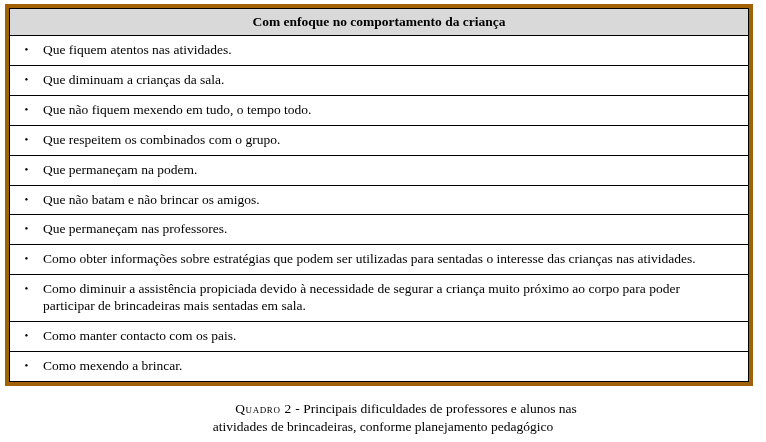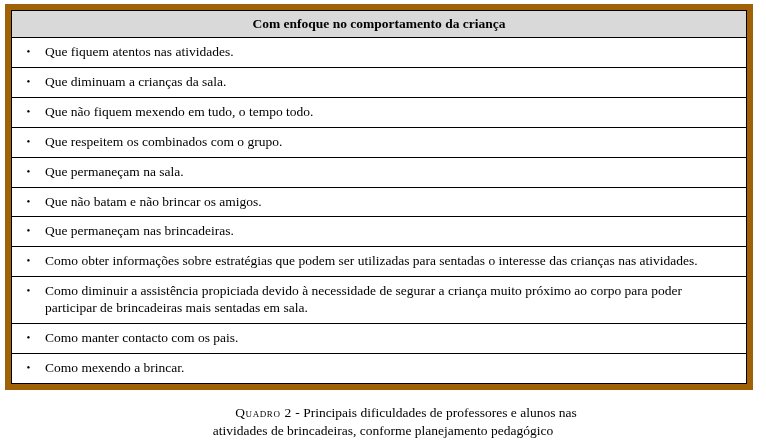--- a/index.html
+++ b/index.html
@@ -15,21 +15,21 @@
     overflow: hidden;
   }
   .page {
     width: 766px;
     height: 442px;
     position: relative;
     box-sizing: border-box;
   }
   .table-wrap {
     margin: 4px 13px 0 5px;
-    border: 6px solid #a16207;
+    border: 4px solid #a16207;
     box-sizing: border-box;
   }
   table.quadro {
     border-collapse: collapse;
     width: 100%;
     table-layout: fixed;
   }
   table.quadro td {
     border: 1px solid #000000;
     padding: 0;
@@ -125,37 +125,37 @@
             <div class="bullet-cell">
               <span class="bullet-mark">•</span>
               <span class="bullet-text">Que respeitem os combinados com o grupo.</span>
             </div>
           </td>
         </tr>
         <tr class="item-row">
           <td>
             <div class="bullet-cell">
               <span class="bullet-mark">•</span>
-              <span class="bullet-text">Que permaneçam na sala.</span>
+              <span class="bullet-text">Que permaneçam na podem.</span>
             </div>
           </td>
         </tr>
         <tr class="item-row">
           <td>
             <div class="bullet-cell">
               <span class="bullet-mark">•</span>
               <span class="bullet-text">Que não batam e não brincar os amigos.</span>
             </div>
           </td>
         </tr>
         <tr class="item-row">
           <td>
             <div class="bullet-cell">
               <span class="bullet-mark">•</span>
-              <span class="bullet-text">Que permaneçam nas brincadeiras.</span>
+              <span class="bullet-text">Que permaneçam nas professores.</span>
             </div>
           </td>
         </tr>
 
 
         <tr class="item-row">
           <td>
             <div class="bullet-cell">
               <span class="bullet-mark">•</span>
               <span class="bullet-text">Como obter informações sobre estratégias que podem ser utilizadas para sentadas o interesse das crianças nas atividades.</span>

